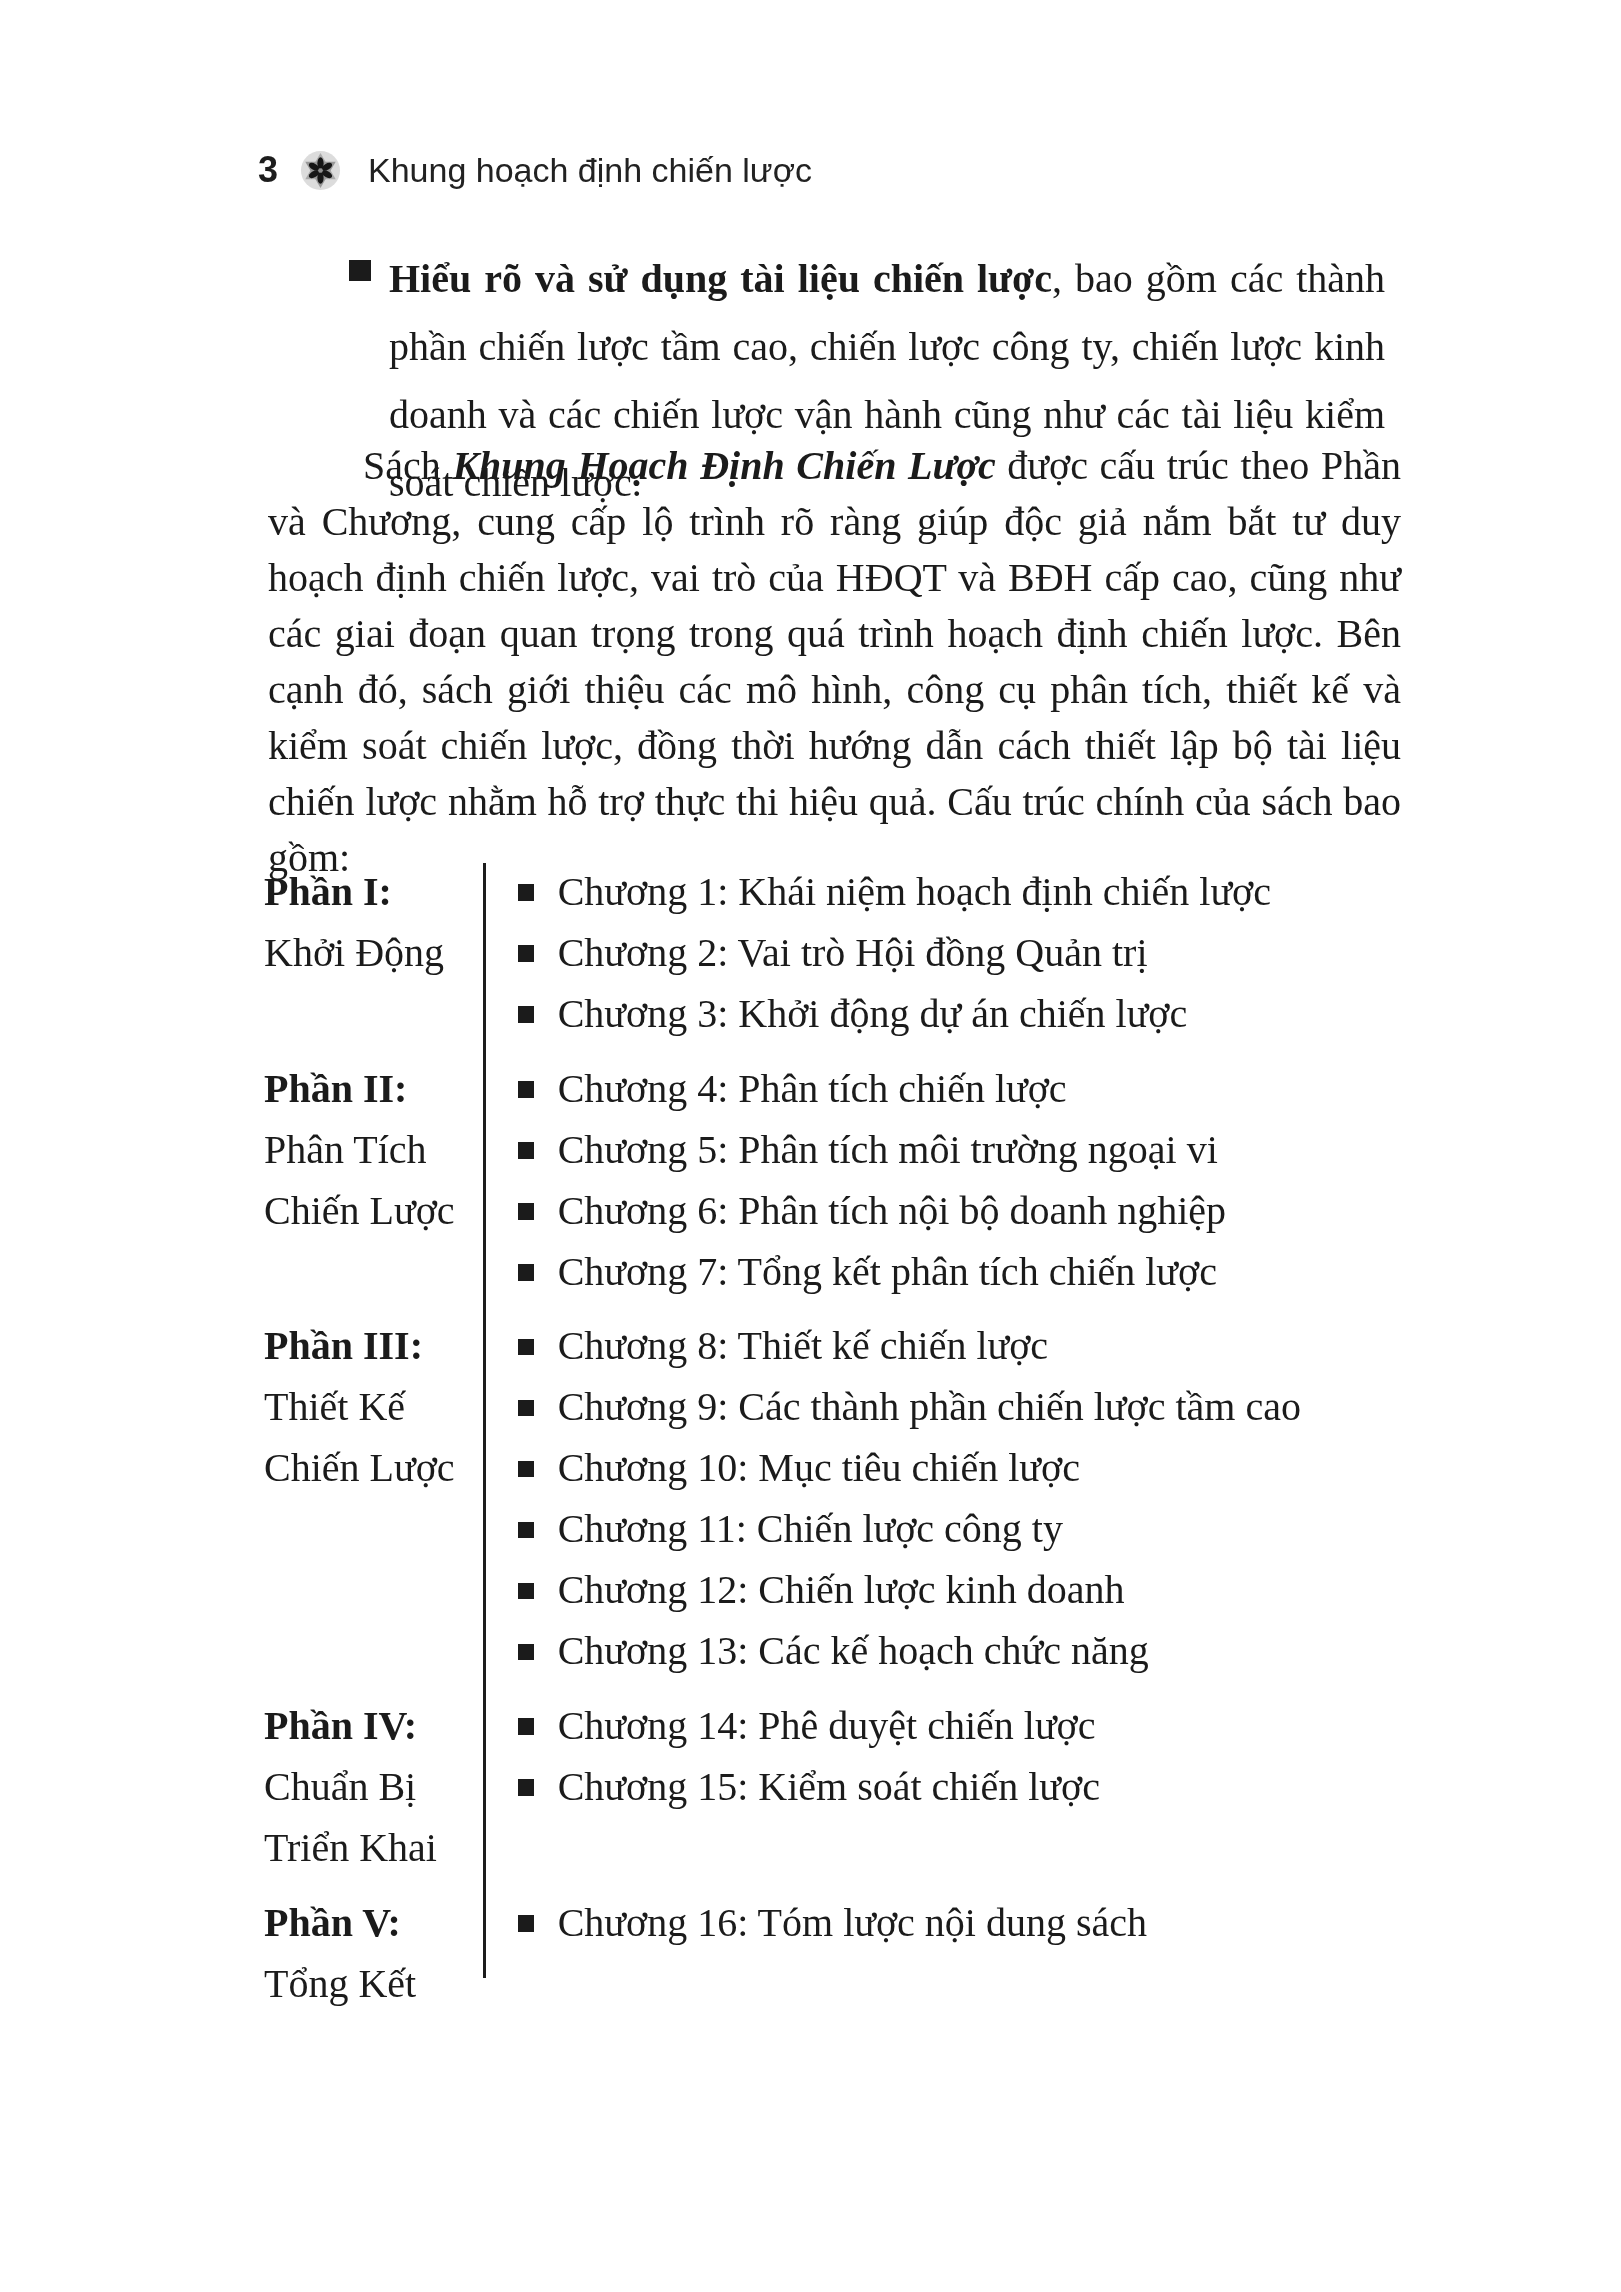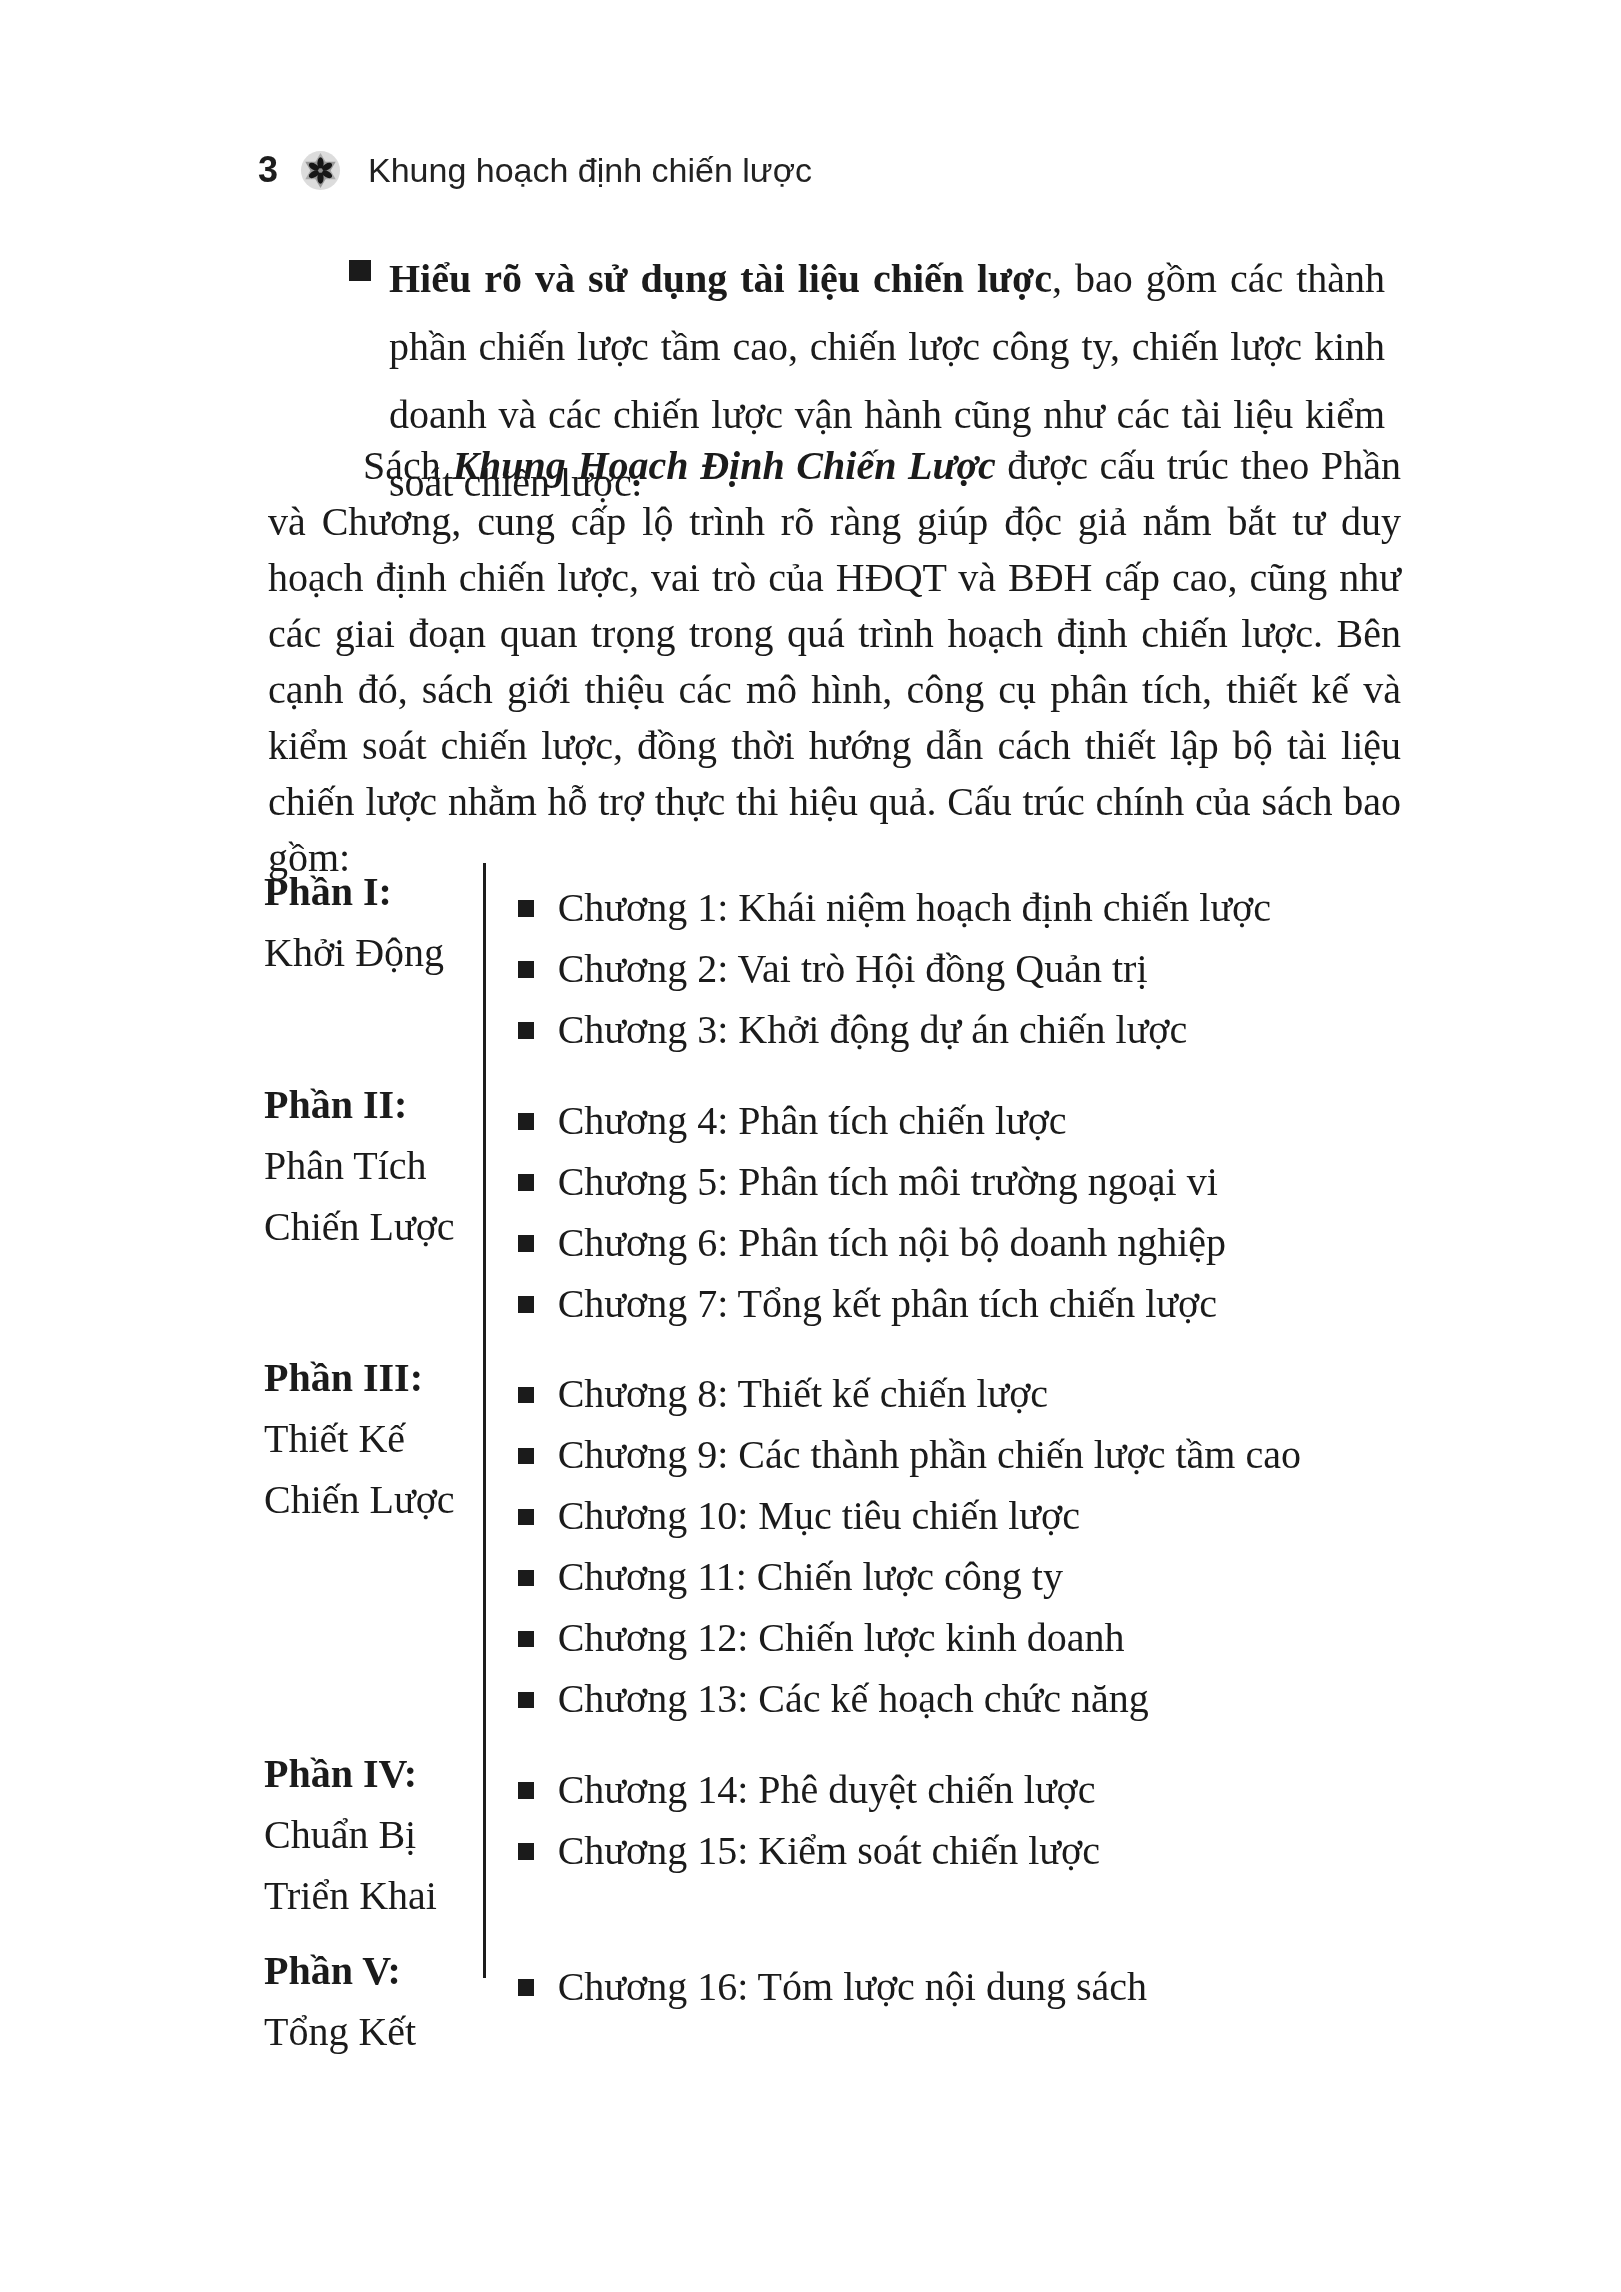--- a/index.html
+++ b/index.html
@@ -83,21 +83,21 @@
     left: 231px;
     top: 2px;
     height: 1115px;
     width: 2.9px;
     background: #1c1c1c;
   }
   .group { display: flex; margin-bottom: 13.7px; }
   .part-cell { width: 231px; flex: 0 0 231px; padding-right: 13.7px; box-sizing: border-box; margin-left: 12px; }
   .part-label { font-weight: 700; line-height: 61px; }
   .part-name { font-weight: 400; line-height: 61px; }
-  .chapters-cell { padding-left: 22.5px; margin-top: 16px; }
+  .chapters-cell { padding-left: 22.5px; }
   .chapter-row { line-height: 61px; white-space: nowrap; }
   .sq {
     display: inline-block;
     width: 16.7px;
     height: 16.7px;
     background: #1b1b1b;
     margin-right: 23.5px;
     vertical-align: 3.9px;
   }
 </style>

